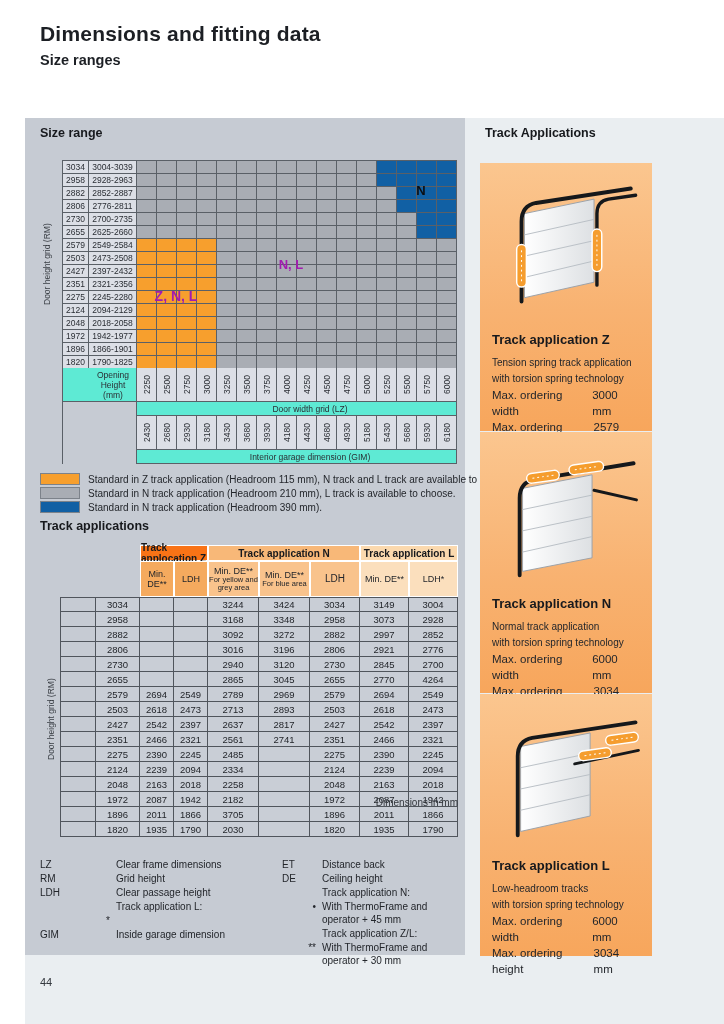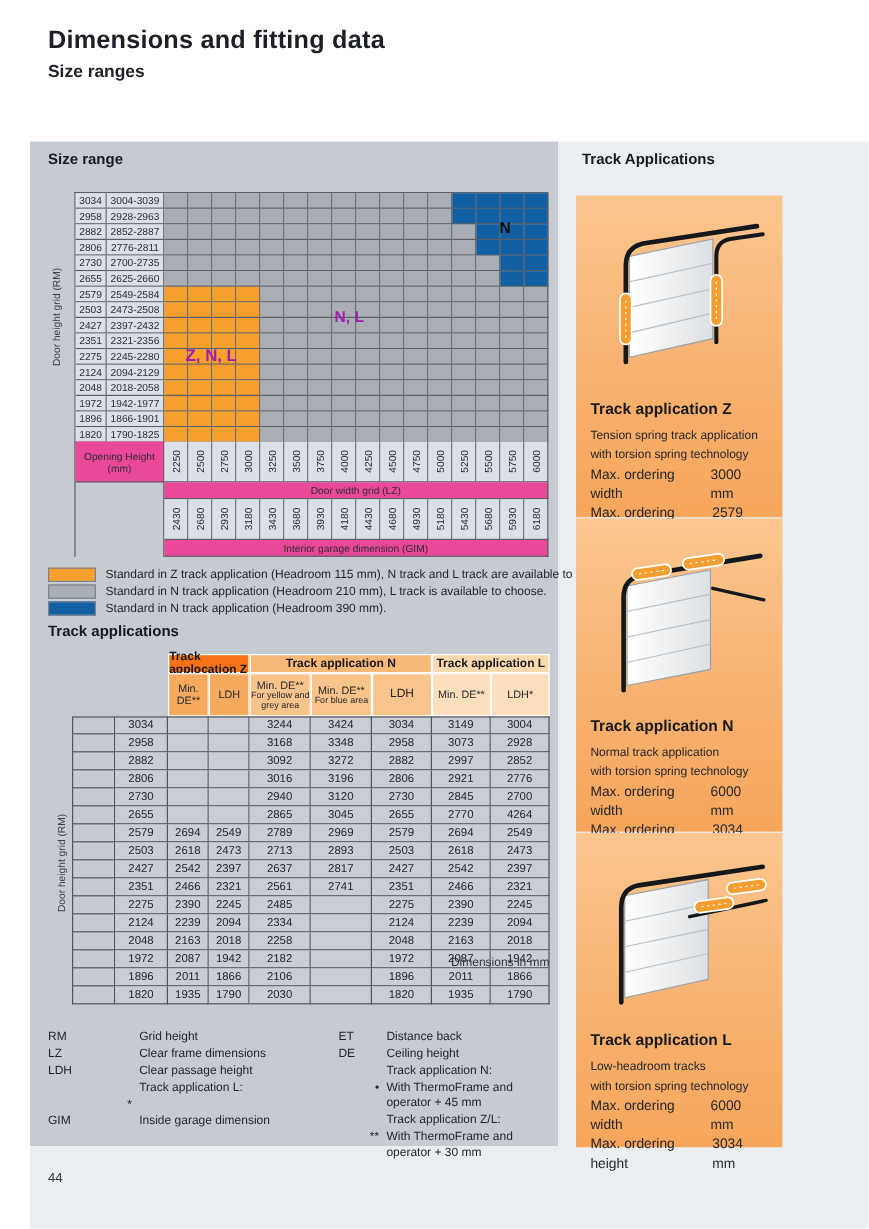--- a/index.html
+++ b/index.html
@@ -23,21 +23,21 @@
         font-size:8.5px;display:flex;align-items:center;justify-content:center;overflow:hidden;}
   .lbl{background:#dcdfe6;color:#2a2e34;}
   .g{background:#a9adb4;} .o{background:#f79f2d;} .b{background:#1160a4;}
   .region-label{position:absolute;font-weight:bold;color:#a21caf;transform:translate(-50%,-50%);white-space:nowrap;}
   
   .axgrid{position:absolute;left:62px;top:368px;display:grid;
           grid-template-columns:26px 48px repeat(16,20px);
           grid-template-rows:34px 14px 34px 14px;border-left:1px solid #5a6067;}
   .axval{background:#dcdfe6;}
   .axval span{writing-mode:vertical-rl;transform:rotate(180deg);font-size:8.5px;color:#2a2e34;}
-  .axlbl{background:#ec4899;font-size:8.5px;color:#2a2e34;text-align:center;line-height:10px;}
+  .axlbl{background:#5eead4;font-size:8.5px;color:#2a2e34;text-align:center;line-height:10px;padding-left:27px;}
   .span2{grid-column:span 2;} .span16{grid-column:span 16;}
   .spacer{background:transparent;border-bottom:none;}
   
   .legend{position:absolute;left:40px;top:472px;width:420px;}
   .leg-row{display:flex;align-items:center;height:14px;}
   .leg-sw{width:38px;height:10px;border:1px solid #7c828a;margin-right:8px;flex:0 0 auto;}
   .leg-tx{font-size:10px;color:#23262b;white-space:nowrap;}
   
   .tgrid{position:absolute;left:60px;top:545px;display:grid;
          grid-template-columns:36px 44px 34px 34px 51px 51px 50px 49px 49px;
@@ -664,46 +664,46 @@
       <div class="td" style="grid-row: 16;">1942</div>
       <div class="td" style="grid-row: 16;">2182</div>
       <div class="td" style="grid-row: 16;"></div>
       <div class="td" style="grid-row: 16;">1972</div>
       <div class="td" style="grid-row: 16;">2087</div>
       <div class="td" style="grid-row: 16;">1942</div>
       <div class="td blank" style="grid-row: 17;"></div>
       <div class="td" style="grid-row: 17;">1896</div>
       <div class="td" style="grid-row: 17;">2011</div>
       <div class="td" style="grid-row: 17;">1866</div>
-      <div class="td" style="grid-row: 17;">2106</div>
+      <div class="td" style="grid-row: 17;">3705</div>
       <div class="td" style="grid-row: 17;"></div>
       <div class="td" style="grid-row: 17;">1896</div>
       <div class="td" style="grid-row: 17;">2011</div>
       <div class="td" style="grid-row: 17;">1866</div>
       <div class="td blank" style="grid-row: 18;"></div>
       <div class="td" style="grid-row: 18;">1820</div>
       <div class="td" style="grid-row: 18;">1935</div>
       <div class="td" style="grid-row: 18;">1790</div>
       <div class="td" style="grid-row: 18;">2030</div>
       <div class="td" style="grid-row: 18;"></div>
       <div class="td" style="grid-row: 18;">1820</div>
       <div class="td" style="grid-row: 18;">1935</div>
       <div class="td" style="grid-row: 18;">1790</div>
     </div>
 
   <div class="dims-note">Dimensions in mm</div>
 
   <div class="fnote fn-left" id="fn-left" style="left:40px;top:858px;width:235px;">
       <div class="fn-row">
+        <div class="fn-key">LZ</div>
+        <div class="fn-tx">Clear frame dimensions</div>
+      </div>
+      <div class="fn-row">
         <div class="fn-key">RM</div>
         <div class="fn-tx">Grid height</div>
-      </div>
-      <div class="fn-row">
-        <div class="fn-key">LZ</div>
-        <div class="fn-tx">Clear frame dimensions</div>
       </div>
       <div class="fn-row">
         <div class="fn-key">LDH</div>
         <div class="fn-tx">Clear passage height</div>
       </div>
       <div class="fn-row">
         <div class="fn-key"></div>
         <div class="fn-tx">Track application L:</div>
       </div>
       <div class="fn-row">

